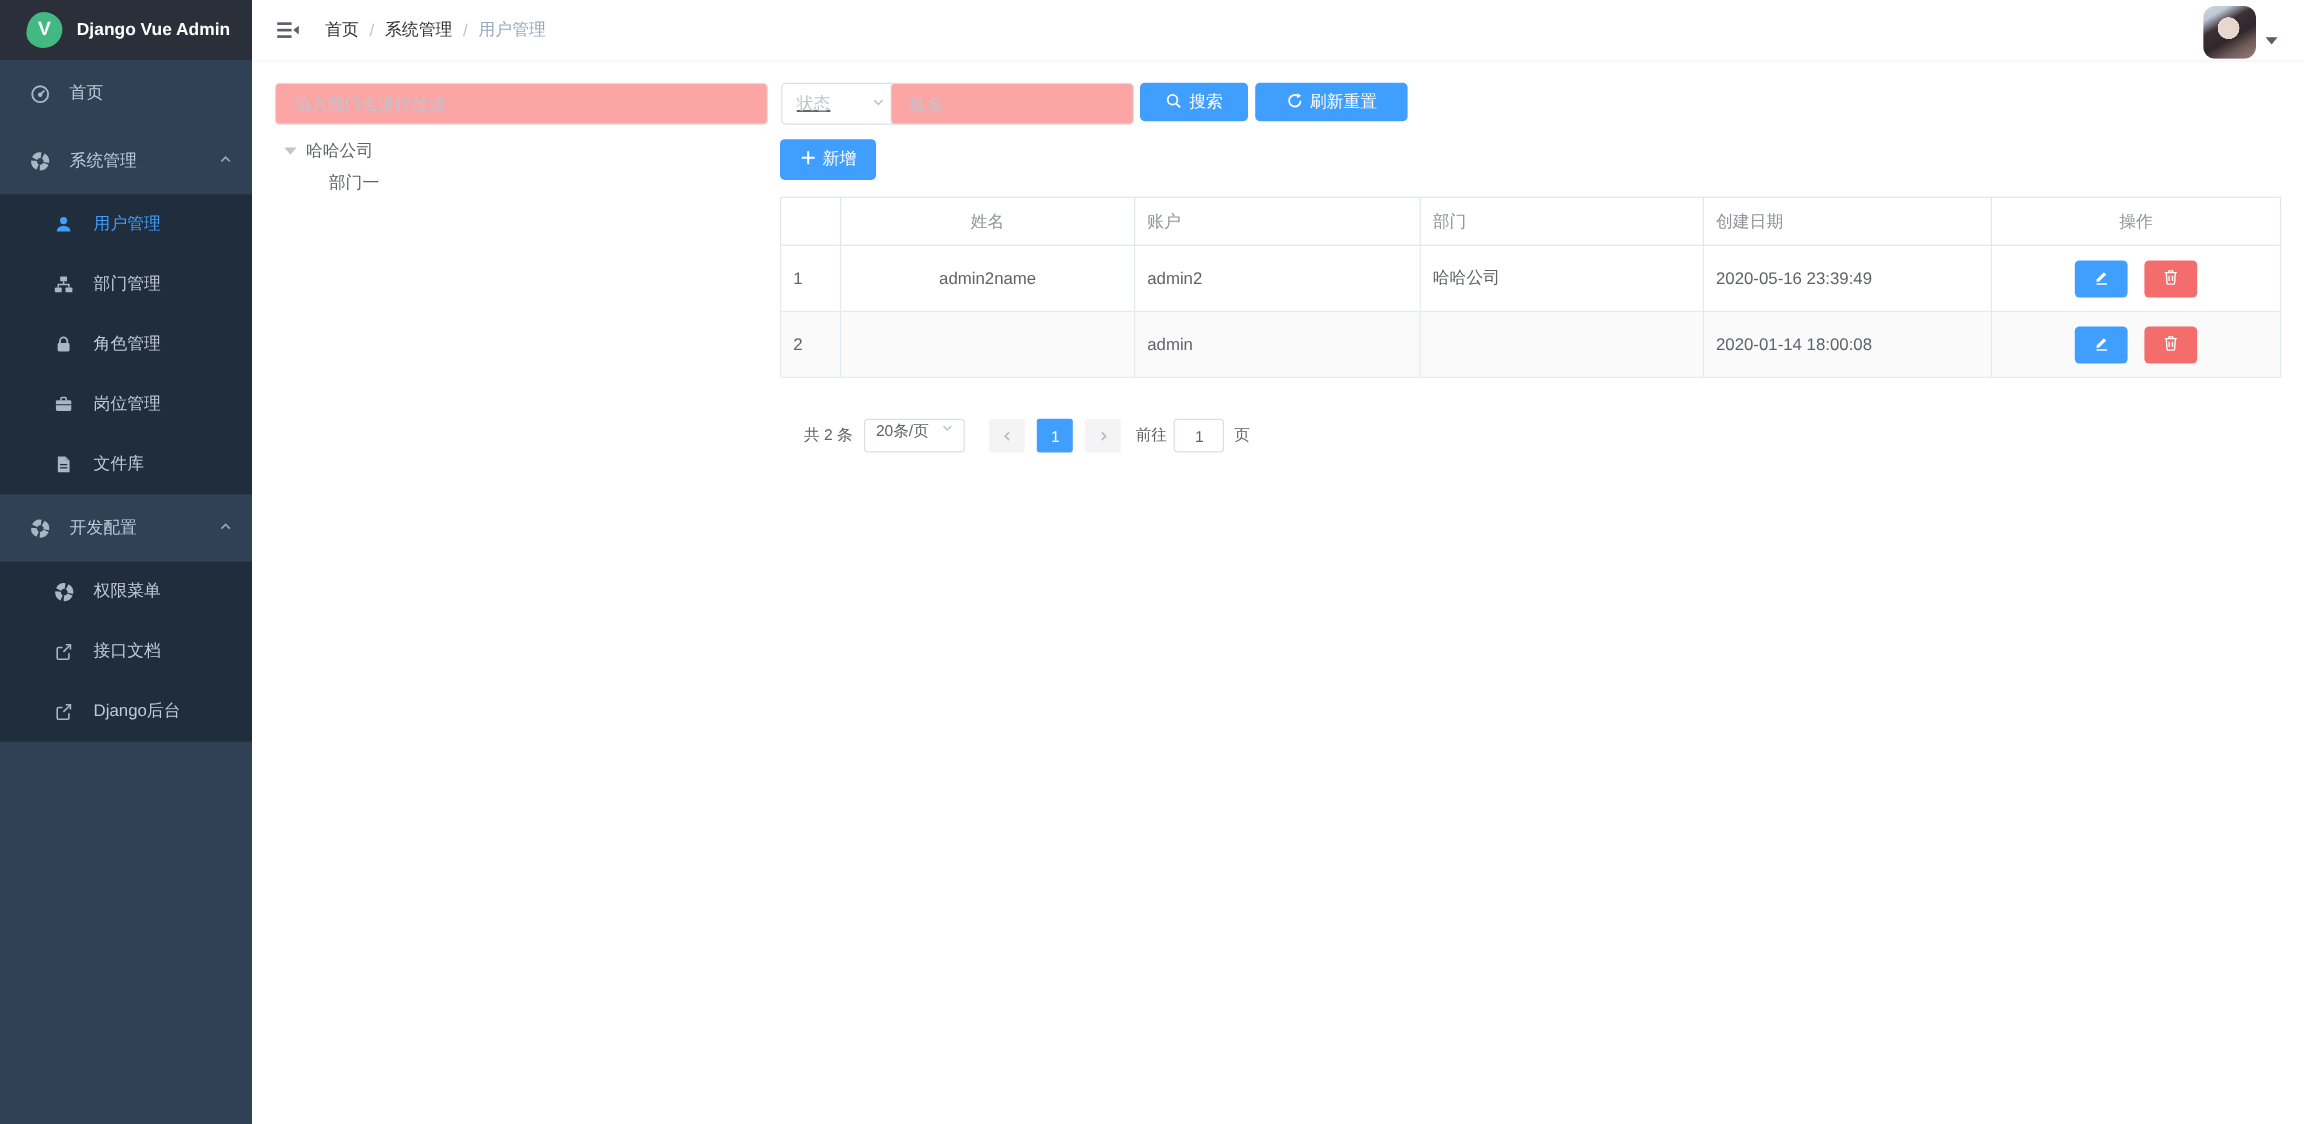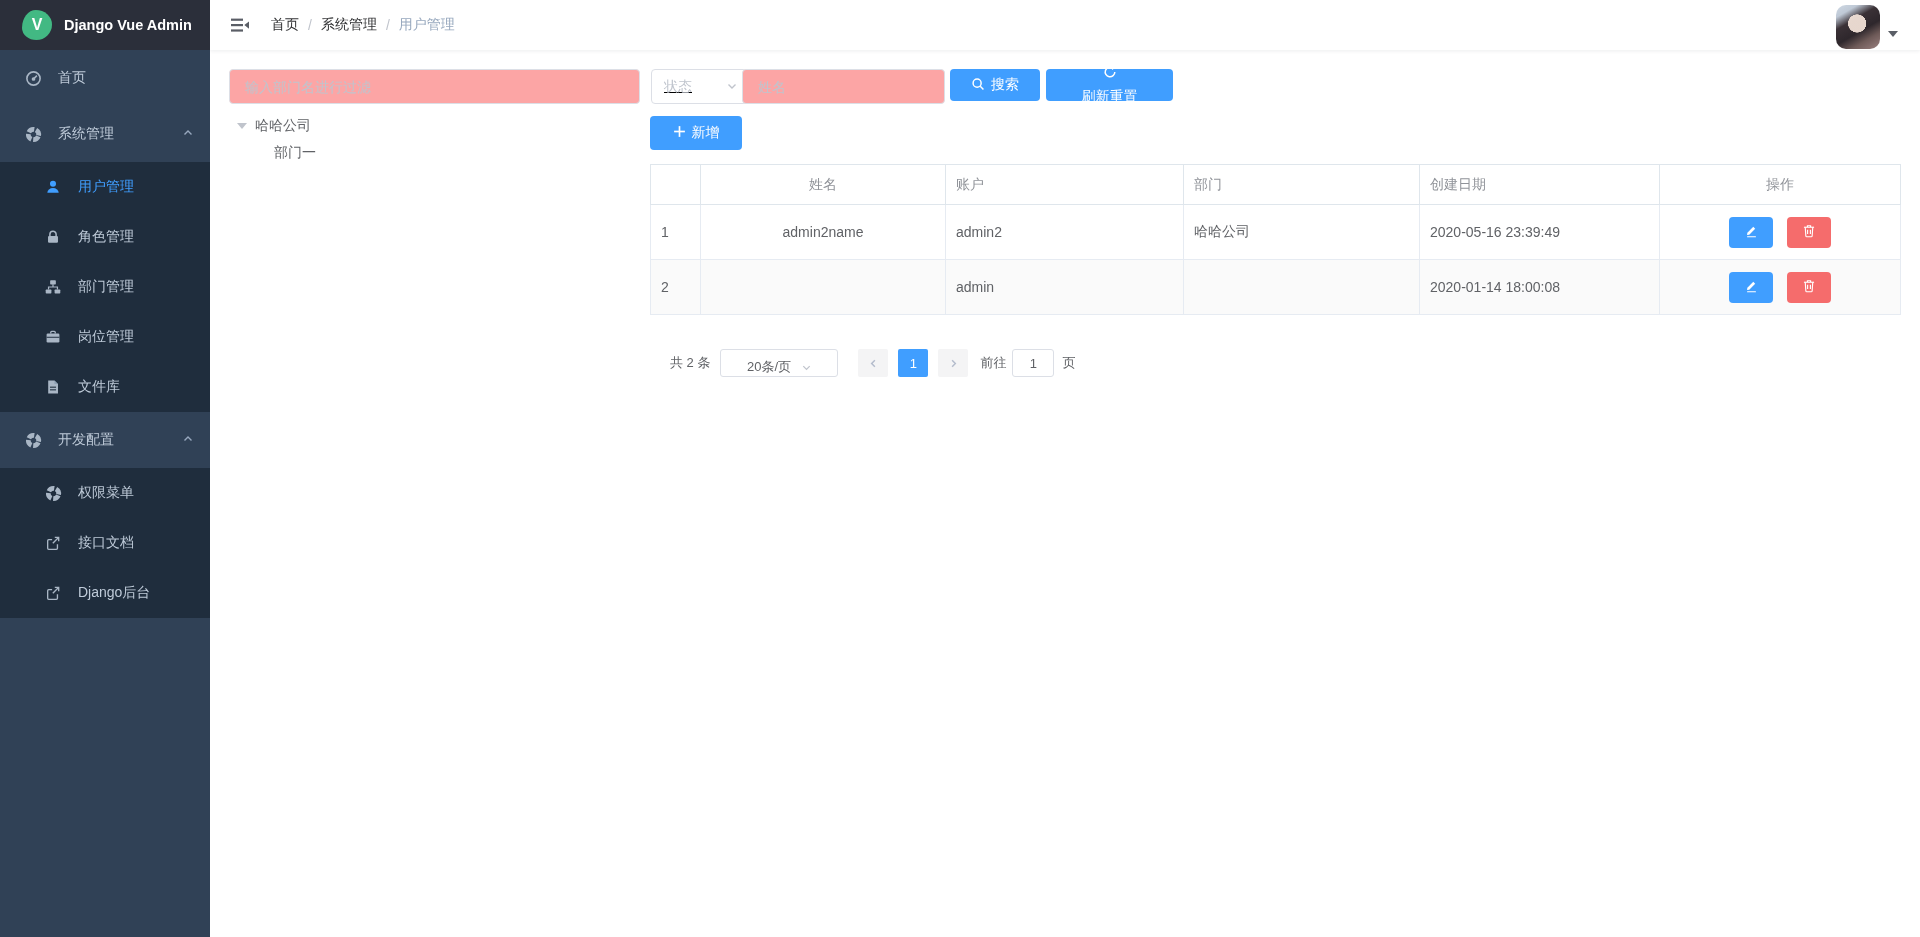--- a/index.html
+++ b/index.html
@@ -64,21 +64,21 @@
   .user-table tr.striped td { background:#fafafa; }
   .cell-actions { display:flex; justify-content:center; align-items:center; gap:14px; }
   .mini-btn { width:44px; height:31px; border:none; border-radius:4px; display:flex; align-items:center; justify-content:center; cursor:pointer; }
   .mini-btn.edit { background:#409eff; }
   .mini-btn.del { background:#f56c6c; }
 
   
   .pagination { position:absolute; left:670px; top:349px; height:28px; display:flex; align-items:center;
     font-size:13px; color:#606266; }
   .pg-total { margin-right:10px; }
-  .pg-size { width:118px; height:28px; border:1px solid #dcdfe6; border-radius:3px; display:flex; align-items:flex-end;
+  .pg-size { width:84px; height:28px; border:1px solid #dcdfe6; border-radius:3px; display:flex; align-items:flex-start;
     justify-content:center; gap:10px; cursor:pointer; margin-right:20px; color:#606266; }
   .pg-btn { width:30px; height:28px; background:#f4f4f5; border:none; border-radius:2px; margin-right:10px;
     display:flex; align-items:center; justify-content:center; cursor:pointer; }
   .pg-page { width:30px; height:28px; border:none; border-radius:2px; margin-right:10px; background:#409eff; color:#fff;
     font-size:13px; display:flex; align-items:center; justify-content:center; cursor:pointer; }
   .pg-goto { margin-left:2px; margin-right:6px; }
   .pg-input { width:42px; height:28px; border:1px solid #dcdfe6; border-radius:3px; text-align:center; font-size:13px;
     color:#606266; outline:none; font-family:inherit; }
   .pg-unit { margin-left:8px; }
 </style>
@@ -121,37 +121,37 @@
       <span class="micon">
         <svg width="16" height="16" viewBox="0 0 18 18" fill="currentColor">
           <circle cx="9" cy="5.4" r="3.4"></circle>
             <path d="M2.6 15.6 a6.4 5.4 0 0 1 12.8 0 z"></path>
         </svg>
       </span>
       <span>用户管理</span>
     </div>
     <div class="menu-item">
       <span class="micon">
-        <svg width="16" height="16" viewBox="0 0 18 18">
-          <path d="M5.5 8 V6 a3.5 3.5 0 0 1 7 0 V8" fill="none" stroke="currentColor" stroke-width="1.7"></path>
-          <rect x="3.4" y="7.8" width="11.2" height="7.8" rx="1.3" fill="currentColor"></rect>
-        </svg>
-      </span>
-      <span>角色管理</span>
-    </div>
-    <div class="menu-item">
-      <span class="micon">
         <svg width="16" height="16" viewBox="0 0 18 18" fill="currentColor">
           <rect x="5.8" y="1.5" width="6.4" height="4.6" rx="0.8"></rect>
           <rect x="0.8" y="11.8" width="6.4" height="4.6" rx="0.8"></rect>
           <rect x="10.8" y="11.8" width="6.4" height="4.6" rx="0.8"></rect>
           <path d="M9 6 v3 M4 11.8 V9 h10 v2.8" stroke="currentColor" stroke-width="1.4" fill="none"></path>
         </svg>
       </span>
       <span>部门管理</span>
+    </div>
+    <div class="menu-item">
+      <span class="micon">
+        <svg width="16" height="16" viewBox="0 0 18 18">
+          <path d="M5.5 8 V6 a3.5 3.5 0 0 1 7 0 V8" fill="none" stroke="currentColor" stroke-width="1.7"></path>
+          <rect x="3.4" y="7.8" width="11.2" height="7.8" rx="1.3" fill="currentColor"></rect>
+        </svg>
+      </span>
+      <span>角色管理</span>
     </div>
     <div class="menu-item">
       <span class="micon">
         <svg width="16" height="16" viewBox="0 0 18 18">
           <path d="M6.5 5 V3.6 a1 1 0 0 1 1-1 h3 a1 1 0 0 1 1 1 V5" fill="none" stroke="currentColor" stroke-width="1.5"></path>
           <rect x="1.8" y="5" width="14.4" height="10.2" rx="1.4" fill="currentColor"></rect>
           <line x1="1.8" y1="9.3" x2="16.2" y2="9.3" stroke="#1f2d3d" stroke-width="1.1"></line>
         </svg>
       </span>
       <span>岗位管理</span>
@@ -253,41 +253,41 @@
 <button class="btn" style="left:950px; top:69px; width:90px;">
   <span>
     <svg width="14" height="14" viewBox="0 0 16 16" fill="none" stroke="#fff" stroke-width="1.7">
       <circle cx="7" cy="7" r="4.6"></circle>
         <line x1="10.6" y1="10.6" x2="14.2" y2="14.2"></line>
     </svg>
   </span>
   <span>搜索</span>
 </button>
 
-<button class="btn" style="left:1046px; top:69px; width:127px;flex-direction:column;">
+<button class="btn" style="left:1046px; top:69px; width:127px;">
   <span>
     <svg width="14" height="14" viewBox="0 0 16 16" fill="none">
       <path d="M10.7 3.2 A5.5 5.5 0 1 0 13.5 8" stroke="#fff" stroke-width="1.7"></path>
       <polygon points="10.1,0.9 14.2,3.2 10.3,5.6" fill="#fff"></polygon>
     </svg>
   </span>
   <span>刷新重置</span>
 </button>
 
 <div class="tree">
   <div class="tree-root-row">
     <span class="tree-caret"></span>
     <span>哈哈公司</span>
   </div>
   <div class="tree-child-row">
     <span>部门一</span>
   </div>
 </div>
 
-<button class="btn" style="left:650px; top:116px; width:92px; height:34px;">
+<button class="btn" style="left:650px; top:116px; width:80px; height:34px;">
   <span>
     <svg width="13" height="13" viewBox="0 0 14 14" stroke="#fff" stroke-width="1.8">
         <line x1="7" y1="1.2" x2="7" y2="12.8"></line>
         <line x1="1.2" y1="7" x2="12.8" y2="7"></line>
       </svg>
   </span>
   <span>新增</span>
 </button>
 
 <table class="user-table">

